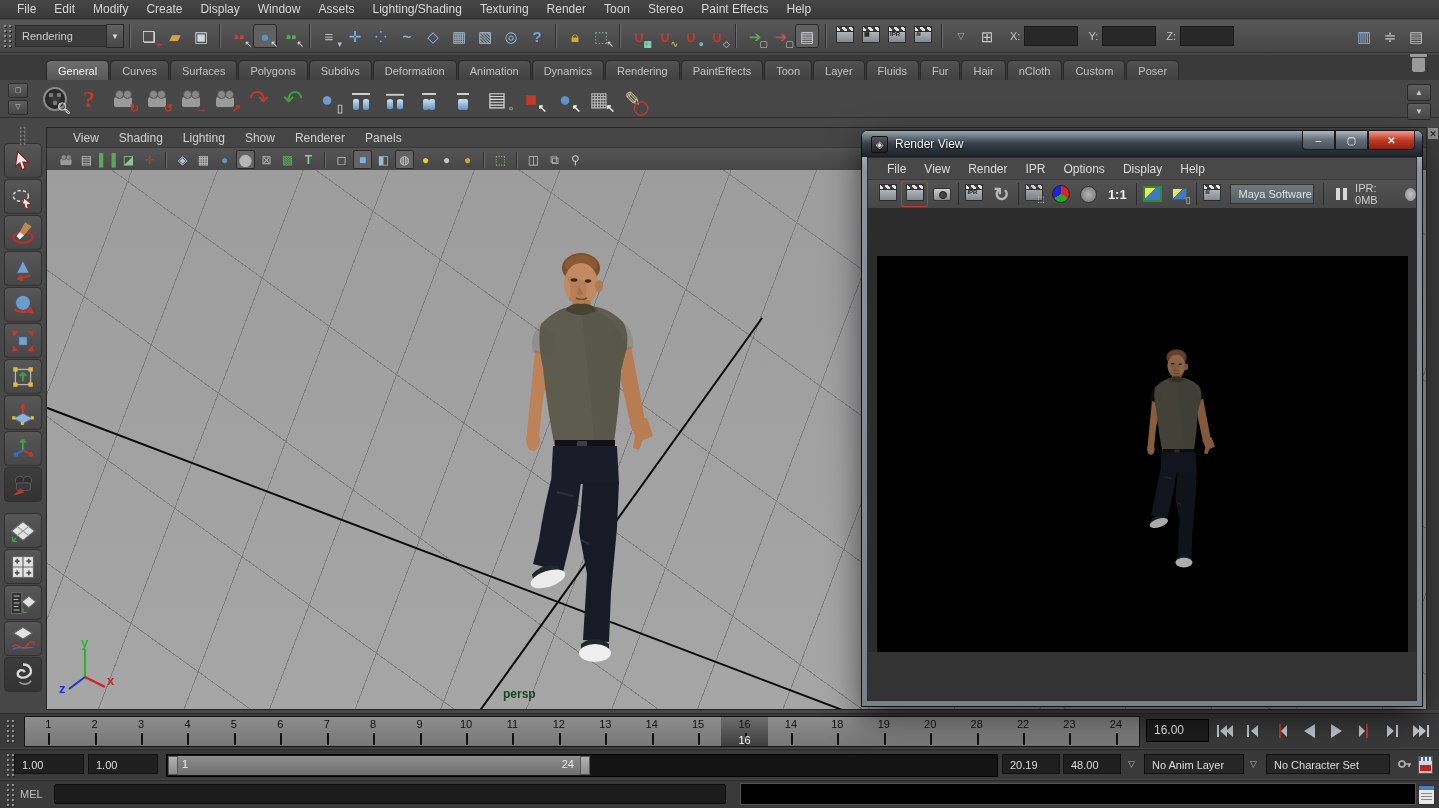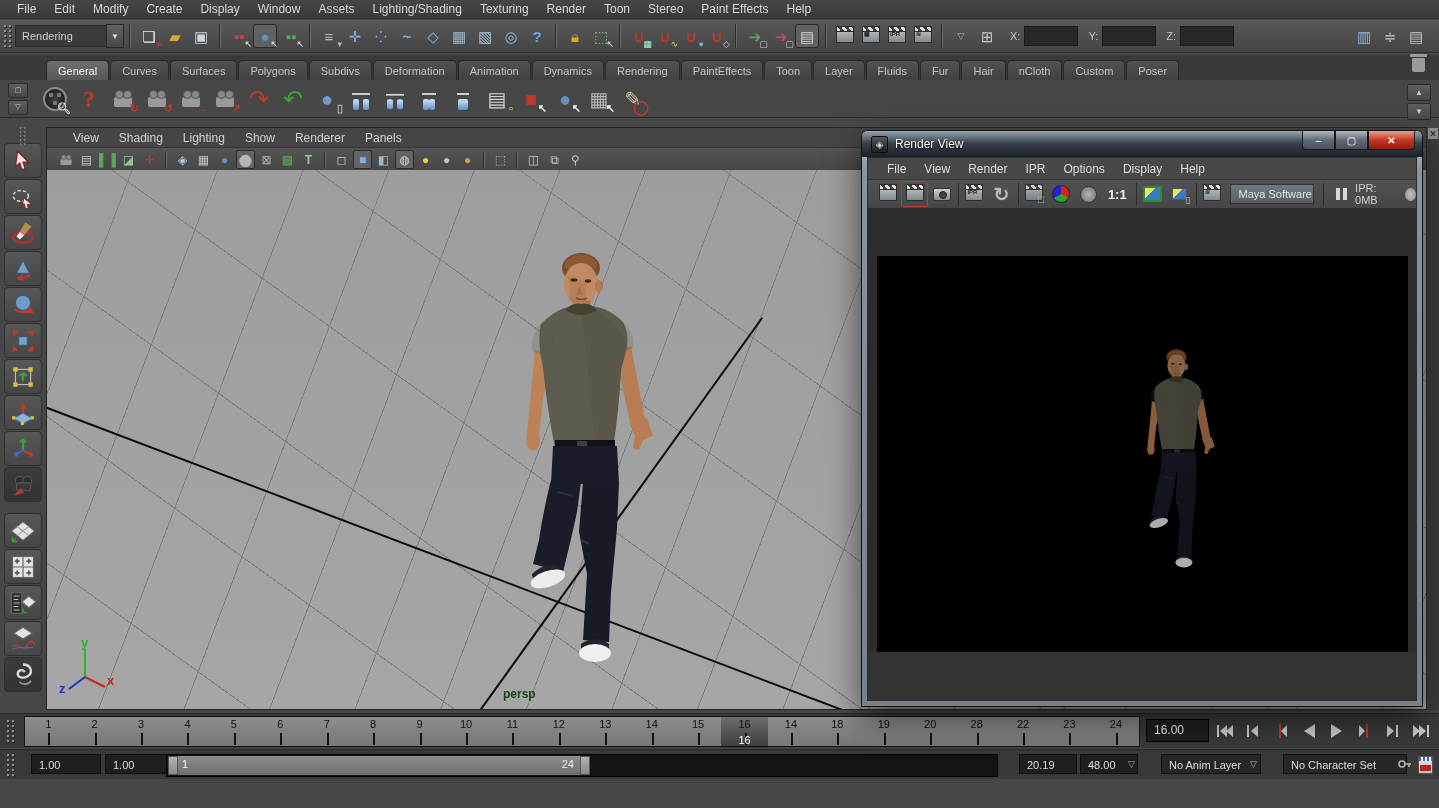--- a/index.html
+++ b/index.html
@@ -144,21 +144,21 @@
   .tcell.cur{background:linear-gradient(#6d6d6d,#3e3e3e);}
   .tcur{position:absolute;left:0;bottom:0;width:100%;text-align:center;color:#fff;font-size:11px;}
   .timefield{position:absolute;left:1146px;top:5px;width:54px;height:21px;background:#1e1e1e;border:1px solid #000;
              color:#e8e8e8;font-size:12px;line-height:21px;padding-left:7px;}
   .playbtns{position:absolute;left:1211px;top:3px;display:flex;gap:1px;}
   .pb{width:27px;height:27px;display:flex;align-items:center;justify-content:center;border-radius:3px;}
   
   .rgrow{position:absolute;left:0;top:749px;width:100%;height:30px;background:#393939;border-top:1px solid #262626;box-sizing:border-box;}
   .rgrow .grip{position:absolute;left:3px;top:3px;}
   .rfield{position:absolute;top:4px;height:20px;background:#1f1f1f;border:1px solid #111;color:#ddd;font-size:11px;
-          line-height:20px;padding-left:7px;box-sizing:border-box;margin-left:17px;}
+          line-height:20px;padding-left:7px;box-sizing:border-box;}
   .track{position:absolute;left:166px;top:4px;width:830px;height:21px;background:#141414;border:1px solid #000;}
   .rangebar{position:absolute;left:1px;top:1px;bottom:1px;width:422px;background:linear-gradient(#8e8e8e,#6e6e6e);}
   .rhandle{position:absolute;top:0;bottom:0;width:10px;background:linear-gradient(#b2b2b2,#8a8a8a);border:1px solid #555;box-sizing:border-box;}
   .rangebar .s{position:absolute;left:14px;top:2px;font-size:11px;color:#f2f2f2;}
   .rangebar .e{position:absolute;right:16px;top:2px;font-size:11px;color:#e9e9e9;}
   .dar{position:absolute;top:9px;font-size:9px;color:#b5b5b5;}
   .keyic{position:absolute;left:1398px;top:8px;width:14px;height:12px;}
   .slateic{position:absolute;left:1418px;top:6px;width:13px;height:16px;background:linear-gradient(#e8e8e8,#bbb);border:1px solid #555;}
   .slateic::before{content:"";position:absolute;left:0;right:0;top:0;height:4px;background:repeating-linear-gradient(90deg,#36c 0 2px,#eee 2px 4px);}
   .slateic::after{content:"";position:absolute;left:1px;right:1px;bottom:2px;height:6px;background:#b22;}
@@ -901,14 +901,21 @@
     <div class="rfield" style="left:1144px;width:100px;background:#262626">No Anim Layer</div>
     <span class="dar" style="left:1250px">▽</span>
     <div class="rfield" style="left:1266px;width:124px;background:#262626">No Character Set</div>
     <svg class="keyic" viewBox="0 0 14 12">
         <circle cx="4" cy="6" r="3" fill="none" stroke="#b5b5b5" stroke-width="1.6"></circle>
         <path d="M7 6 H13 M11 6 V9" stroke="#b5b5b5" stroke-width="1.6"></path>
       </svg>
     <div class="slateic"></div>
   </div>
 
+  <div class="cmdrow">
+    <div class="grip"></div>
+    <span class="mellbl">MEL</span>
+    <input class="melinput" value="" style="">
+    <div class="meloutput"></div>
+    <div class="scripted"></div>
+  </div>
 
 </div>
 
 </body></html>

